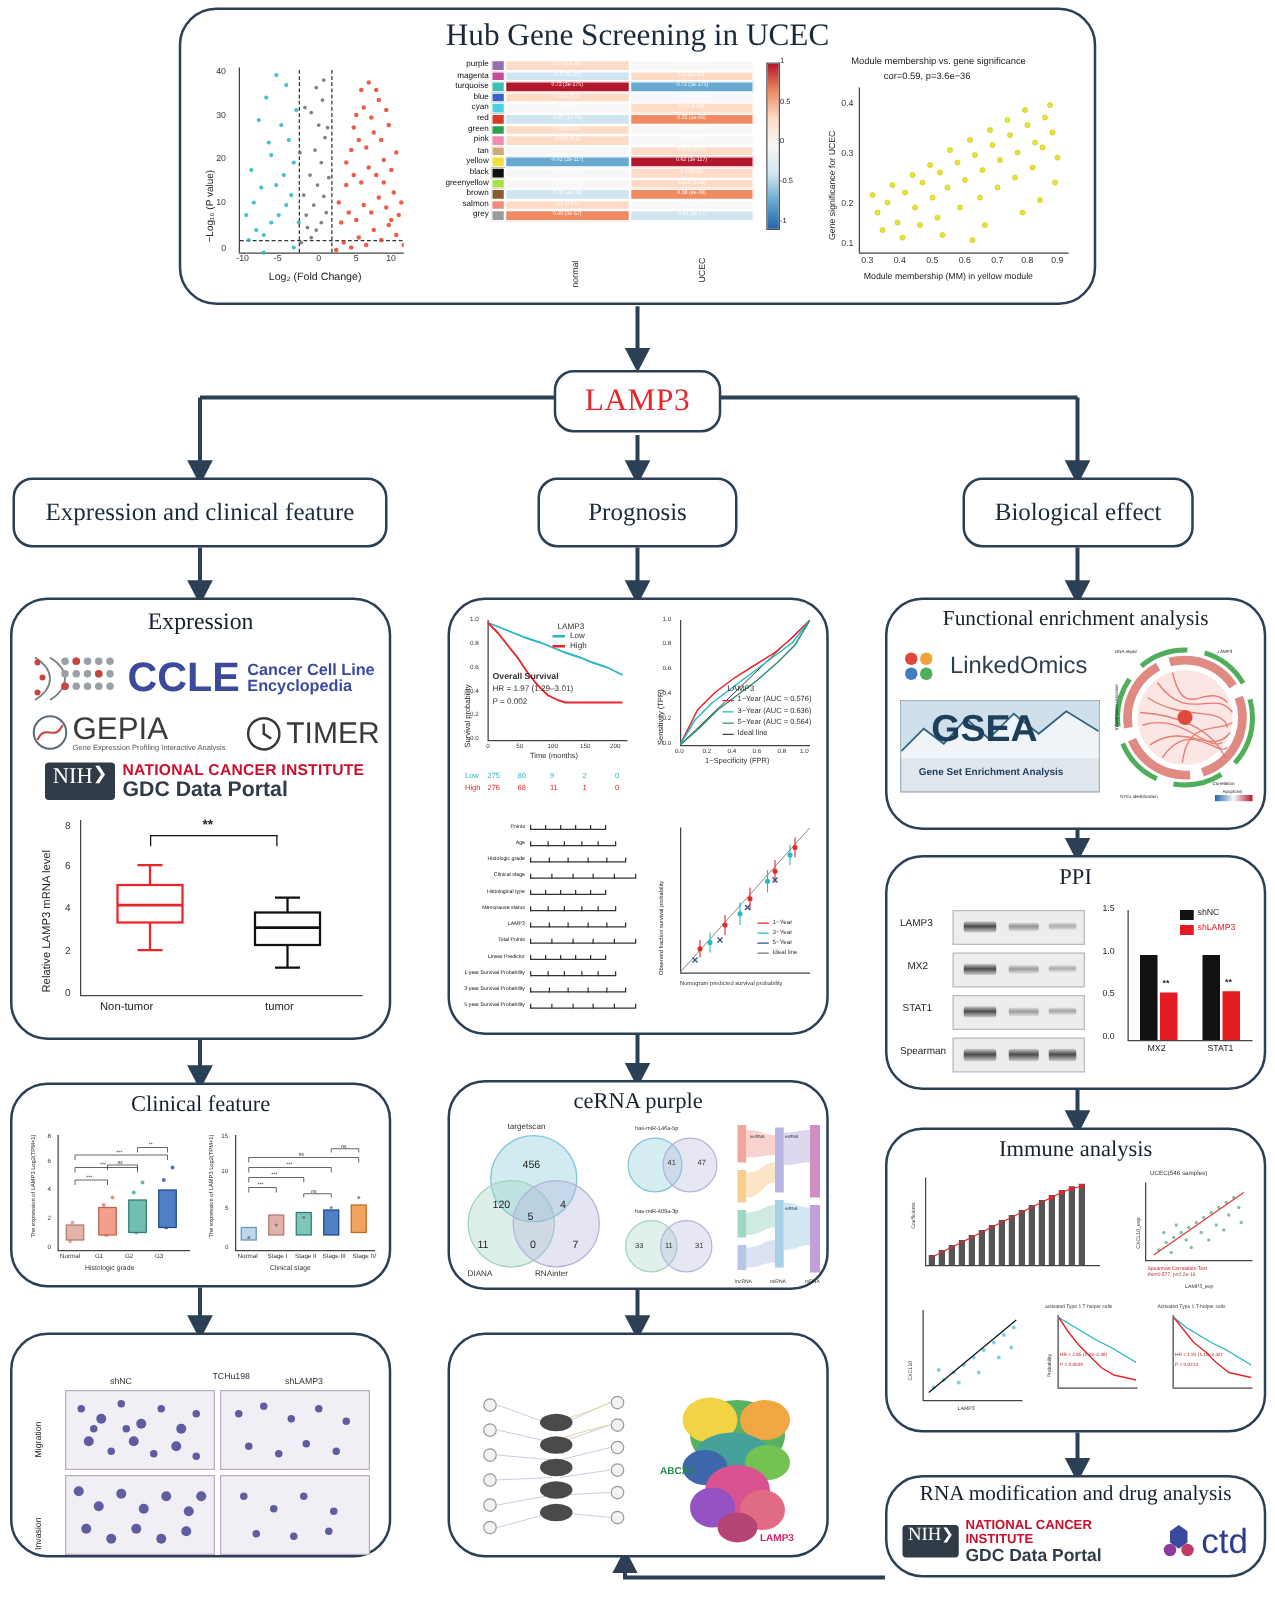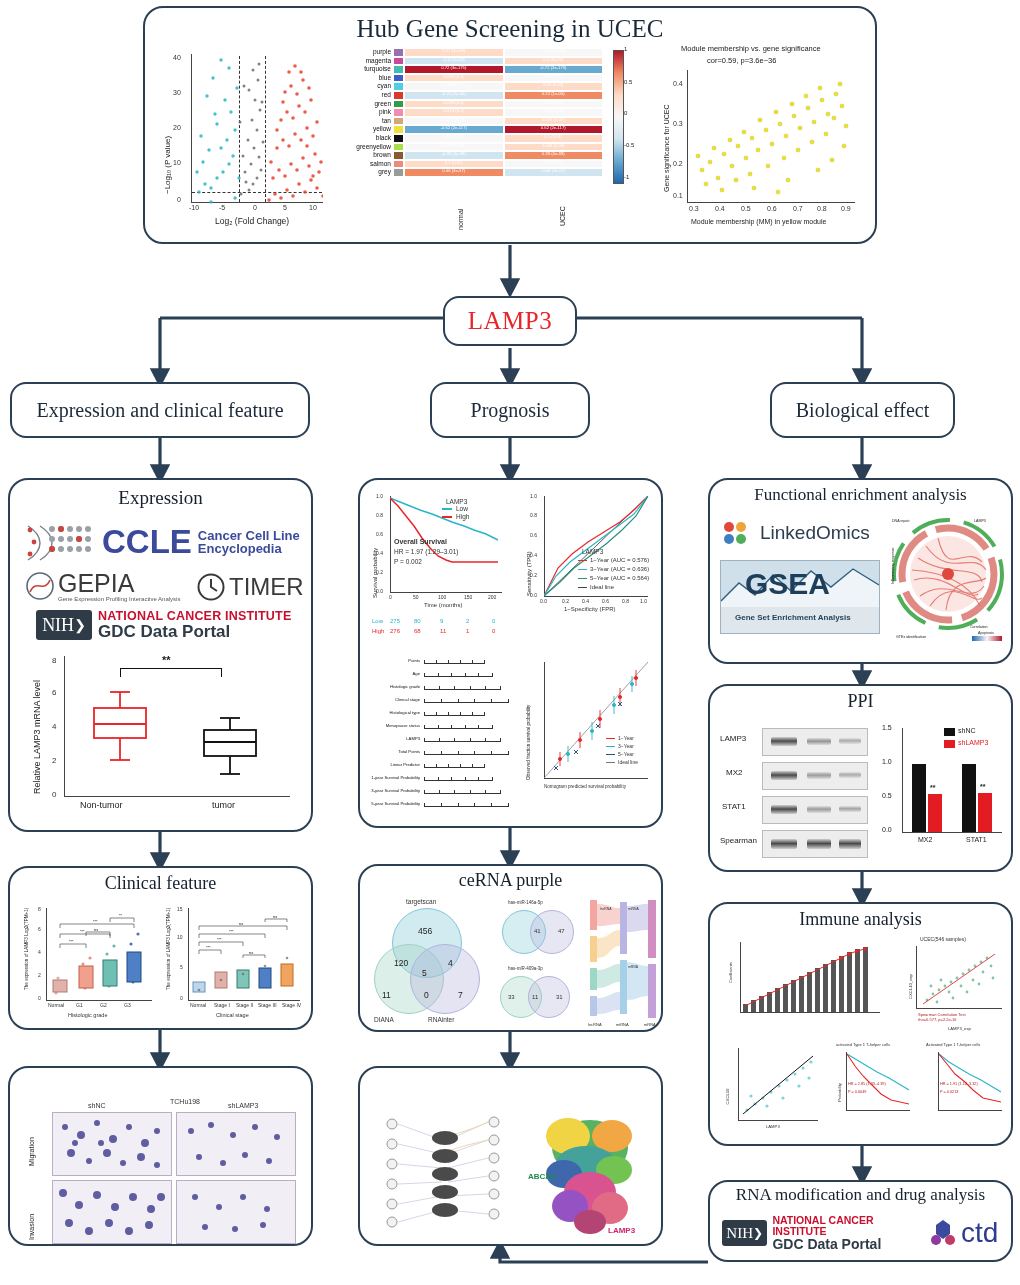--- a/index.html
+++ b/index.html
@@ -10,21 +10,21 @@
     color:#1b2a3a;
     position:relative;
     overflow:hidden;
   }
   .canvas{position:absolute;inset:0;}
 
   
   .box{
     position:absolute;
     border:2.5px solid #2b3f55;
-    border-radius:20px;
+    border-radius:30px;
     background:#fff;
     box-sizing:border-box;
   }
   .box-title{
     text-align:center;
     font-size:19px;
     color:#17212e;
     line-height:1.1;
   }
   .pill{
@@ -61,21 +61,21 @@
   .hm-txt{position:absolute;inset:0;font-size:4.2px;color:#fff;text-align:center;line-height:4.3px;font-family:"Liberation Sans",sans-serif;}
 
   .cbar{position:absolute;width:9px;border:1px solid #555;
     background:linear-gradient(to bottom,#b2182b,#ef8a62,#fddbc7,#f7f7f7,#d1e5f0,#67a9cf,#2166ac);}
   .cbtick{position:absolute;font-size:6px;font-family:"Liberation Sans",sans-serif;color:#222;}
 
   
   .logoRow{position:absolute;display:flex;align-items:center;}
   .ccle{font-family:"Liberation Sans",sans-serif;font-weight:bold;color:#3b4a9b;}
   .nih-badge{background:#2f3b47;color:#fff;font-family:"Liberation Serif",serif;
-    display:flex;align-items:center;justify-content:center;border-radius:3px;}
+    display:flex;justify-content:center;border-radius:3px;}
   .gdc-red{color:#c8102e;font-family:"Liberation Sans",sans-serif;font-weight:bold;}
   .gdc-dark{color:#2f3b47;font-family:"Liberation Sans",sans-serif;font-weight:bold;}
 
   .cap{position:absolute;font-size:8px;font-family:"Liberation Sans",sans-serif;color:#222;}
   .capv{position:absolute;font-size:8px;font-family:"Liberation Sans",sans-serif;color:#222;
     transform:rotate(-90deg);transform-origin:left top;white-space:nowrap;}
 
   .vennC{position:absolute;border-radius:50%;box-sizing:border-box;}
   .vnum{position:absolute;font-size:8.5px;font-family:"Liberation Sans",sans-serif;color:#222;}
 

